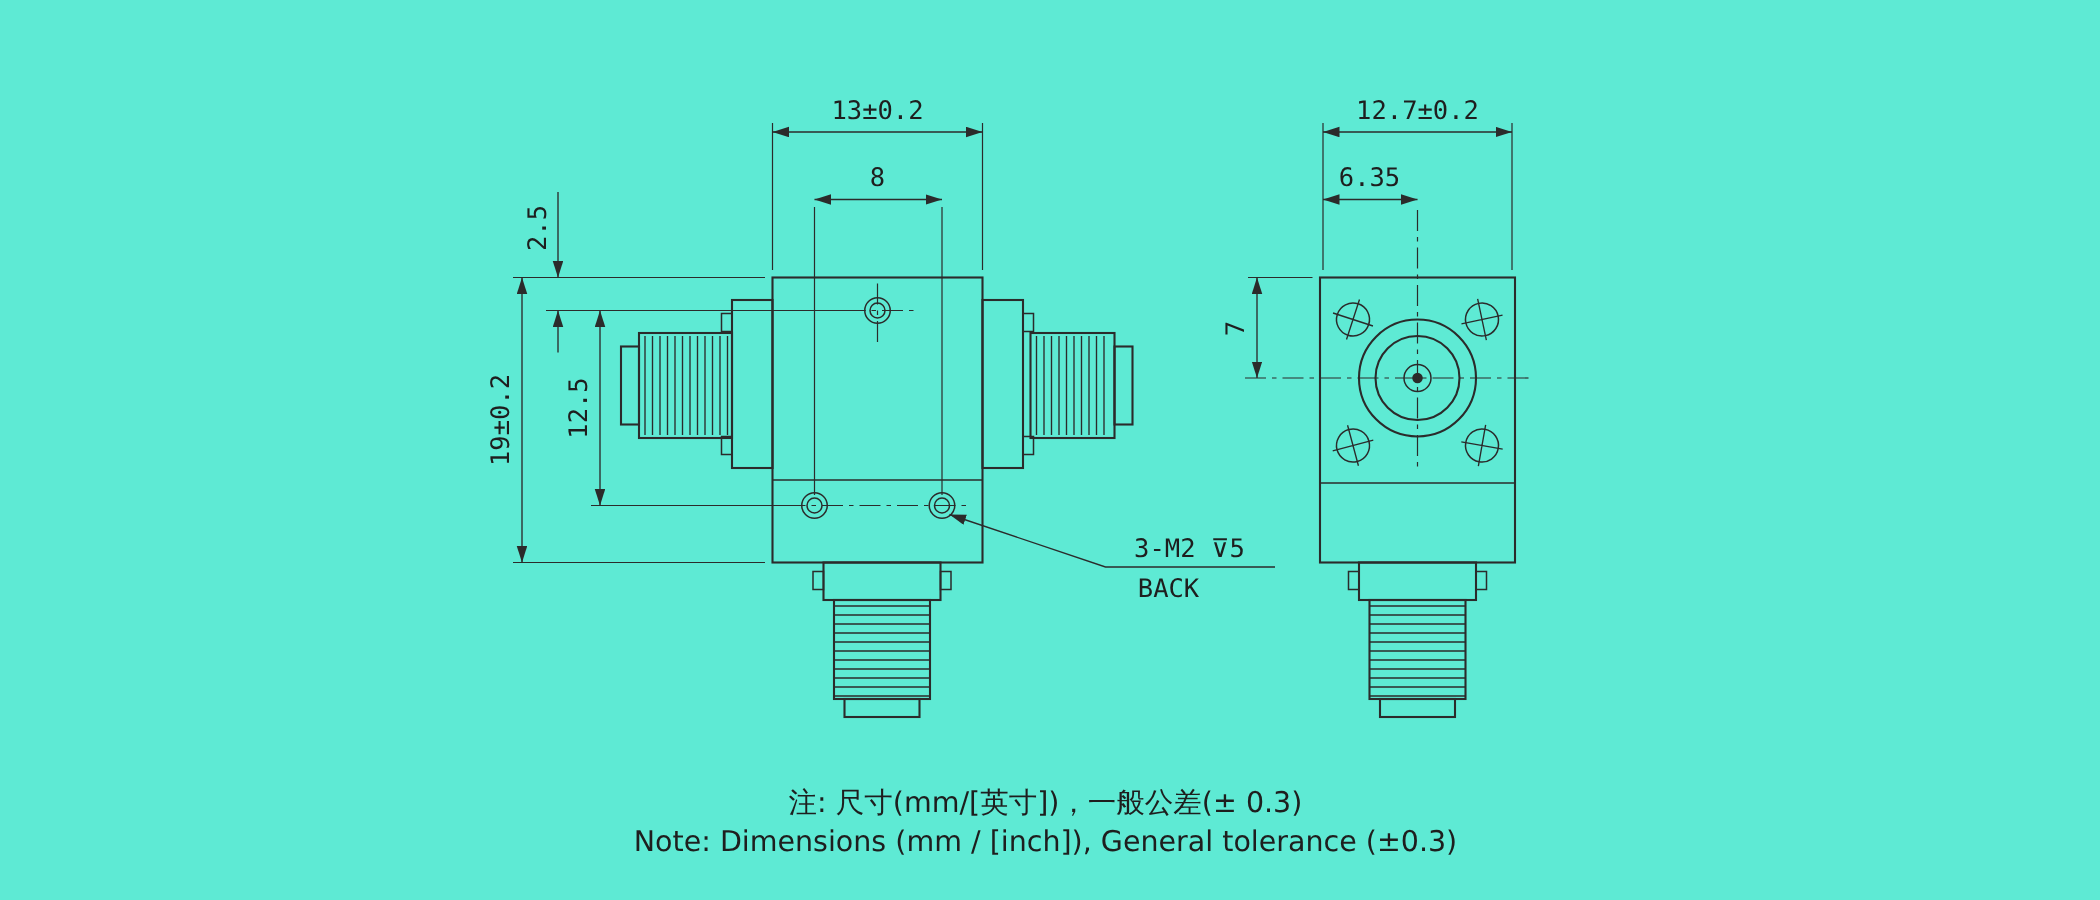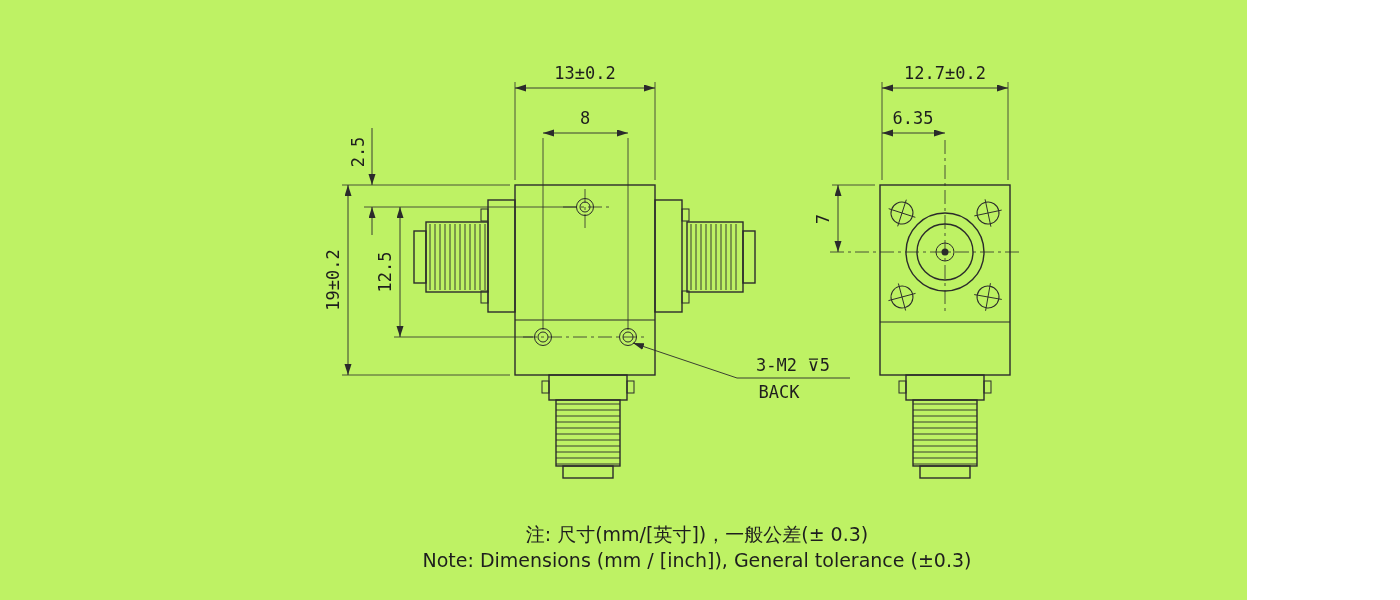--- a/index.html
+++ b/index.html
@@ -4,21 +4,21 @@
 <style>
   html, body {
     margin: 0;
     padding: 0;
     background: #ffffff;
     width: 1400px;
     height: 600px;
     font-family: "DejaVu Sans", "Liberation Sans", sans-serif;
     overflow: hidden;
   }
-  .stage { position: relative; width: 1247px; height: 600px; background: #bef264; }
+  .stage { position: relative; width: 1400px; height: 600px; background: #5eead4; }
   svg { display: block; }
   .outline { stroke: #2b2b2b; stroke-width: 1.4; fill: none; }
   .outline-thin { stroke: #2b2b2b; stroke-width: 1; fill: none; }
   .thread { stroke: #2b2b2b; stroke-width: 0.9; fill: none; }
   .dimline { stroke: #2b2b2b; stroke-width: 0.9; fill: none; }
   .extline { stroke: #2b2b2b; stroke-width: 0.8; fill: none; }
   .centerline { stroke: #2b2b2b; stroke-width: 0.8; fill: none; stroke-dasharray: 14 4 3 4; }
   .dimtext {
     font-family: "DejaVu Sans Mono", "Liberation Mono", monospace;
     font-size: 17px;

